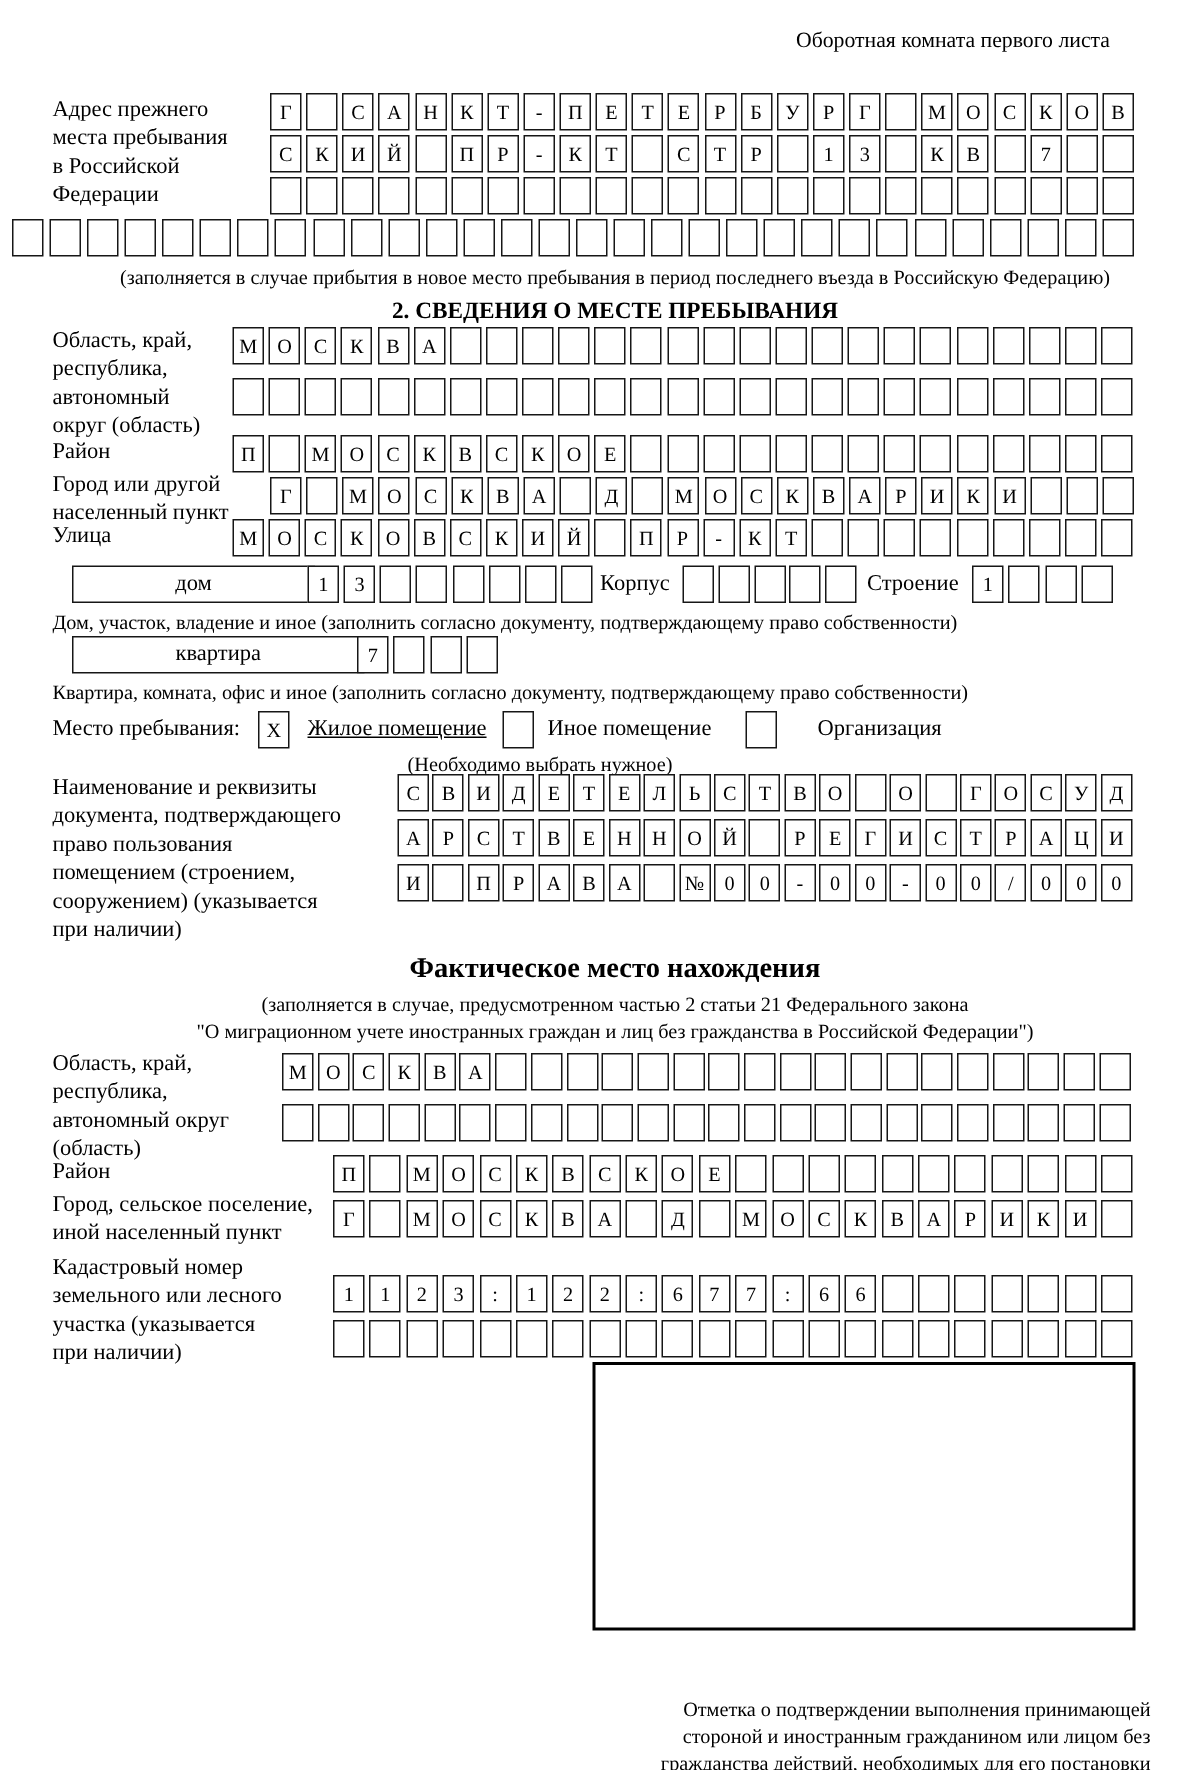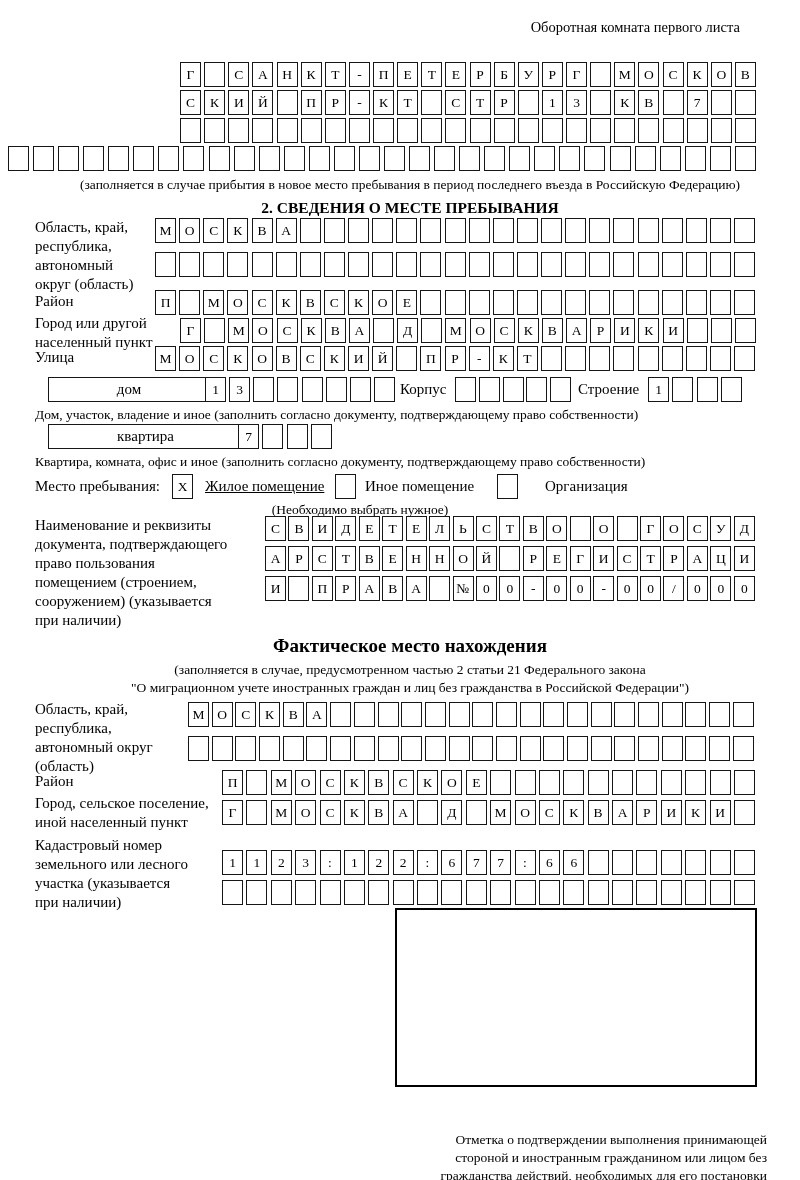--- a/index.html
+++ b/index.html
@@ -17,20 +17,24 @@
         display:flex;align-items:center;justify-content:center;font-size:15px;background:#fff;margin-left:13px;}
   .stamp{position:absolute;border:2px solid #000;background:#fff;}
 </style>
 </head>
 <body>
 
 <div id="page">
 
   <div class="lbl" style="top:18px;left:0;width:740px;text-align:right;font-size:14.5px;">Оборотная комната первого листа</div>
 
+  <div class="lbl" style="left:35px;top:64px;">Адрес прежнего
+места пребывания
+в Российской
+Федерации</div>
   <div class="row" style="left:180px;top:62px;width:576px;">
       <div class="cell">Г</div>
       <div class="cell"></div>
       <div class="cell">С</div>
       <div class="cell">А</div>
       <div class="cell">Н</div>
       <div class="cell">К</div>
       <div class="cell">Т</div>
       <div class="cell">-</div>
       <div class="cell">П</div>

